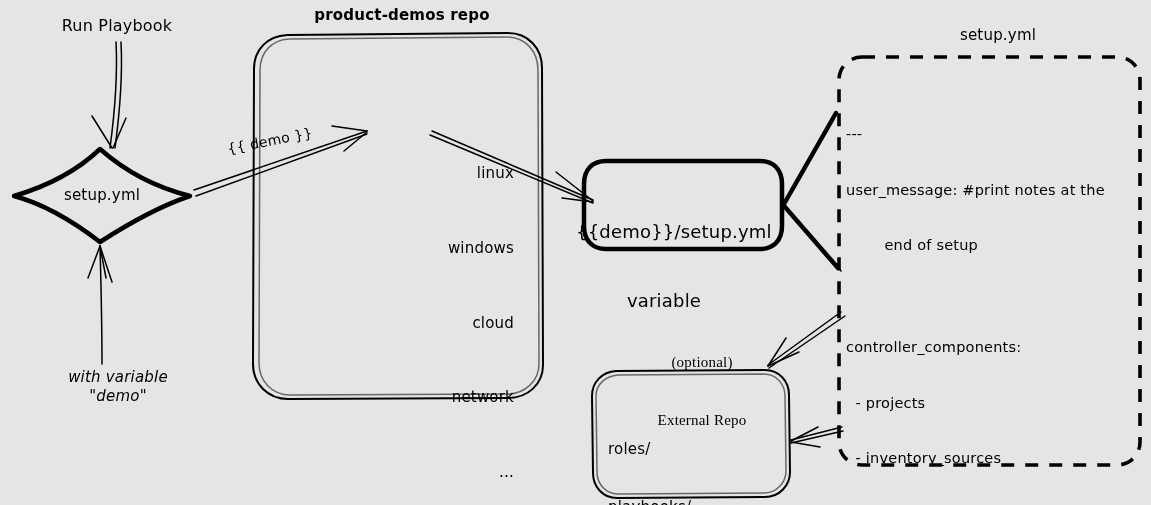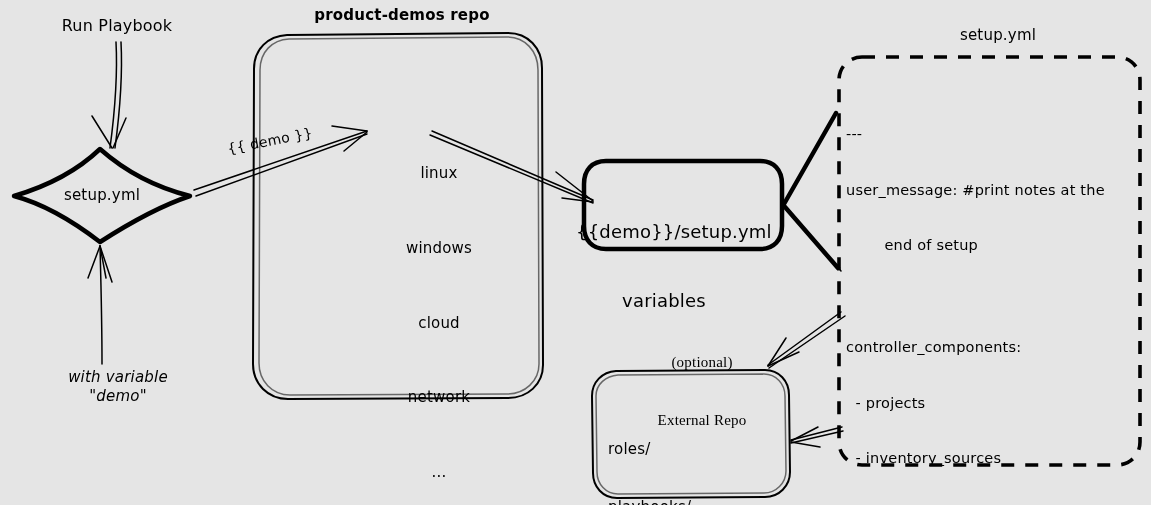--- a/index.html
+++ b/index.html
@@ -36,21 +36,21 @@
   .center { text-align: center; }
   .left   { text-align: left; }
 
   .t-run        { left: 47px;  top: 16px;  width: 140px; font-size: 16px; }
   .t-withvar    { left: 38px;  top: 368px; width: 160px; font-size: 15px; }
   .t-diamond    { left: 42px;  top: 186px; width: 120px; font-size: 15px; }
   .t-repotitle  { left: 312px; top: 6px;   width: 180px; font-size: 15px; font-weight: bold; }
   .t-demolabel  { left: 226px; top: 141px; width: 110px; font-size: 14px;
                   transform: rotate(-11deg); transform-origin: left top; }
   .t-repolist   { left: 364px; top: 126px; width: 150px; font-size: 15px; }
-  .t-repolist div { margin-bottom: 17px; }
+  .t-repolist div { margin-bottom: 17px; text-align: right; }
   .t-centerbox  { left: 576px; top: 174px; width: 176px; font-size: 18px; }
   .t-setuptitle { left: 938px; top: 26px;  width: 120px; font-size: 15px; }
   .t-extrepo    { left: 612px; top: 315px; width: 180px; font-size: 15px; font-family: Liberation Serif, serif; }
   .t-extlist    { left: 608px; top: 402px; width: 160px; font-size: 15px; }
   .t-yaml       { left: 846px; top: 88px;  width: 300px; font-size: 14.5px; }
   .t-yaml div   { white-space: pre; }
   .blank        { height: 9px; }
 </style>
 </head>
 <body>
@@ -168,21 +168,21 @@
   <div class="lbl center t-repolist">
     <div>linux</div>
     <div>windows</div>
     <div>cloud</div>
     <div>network</div>
     <div>...</div>
   </div>
 
   <div class="lbl center t-centerbox">
     <div>{{demo}}/setup.yml</div>
-    <div>variables</div>
+    <div>variable</div>
   </div>
 
   <div class="lbl center t-setuptitle">setup.yml</div>
 
   <div class="lbl center t-extrepo">
     <div>(optional)</div>
     <div>External Repo</div>
   </div>
 
   <div class="lbl left t-extlist">

